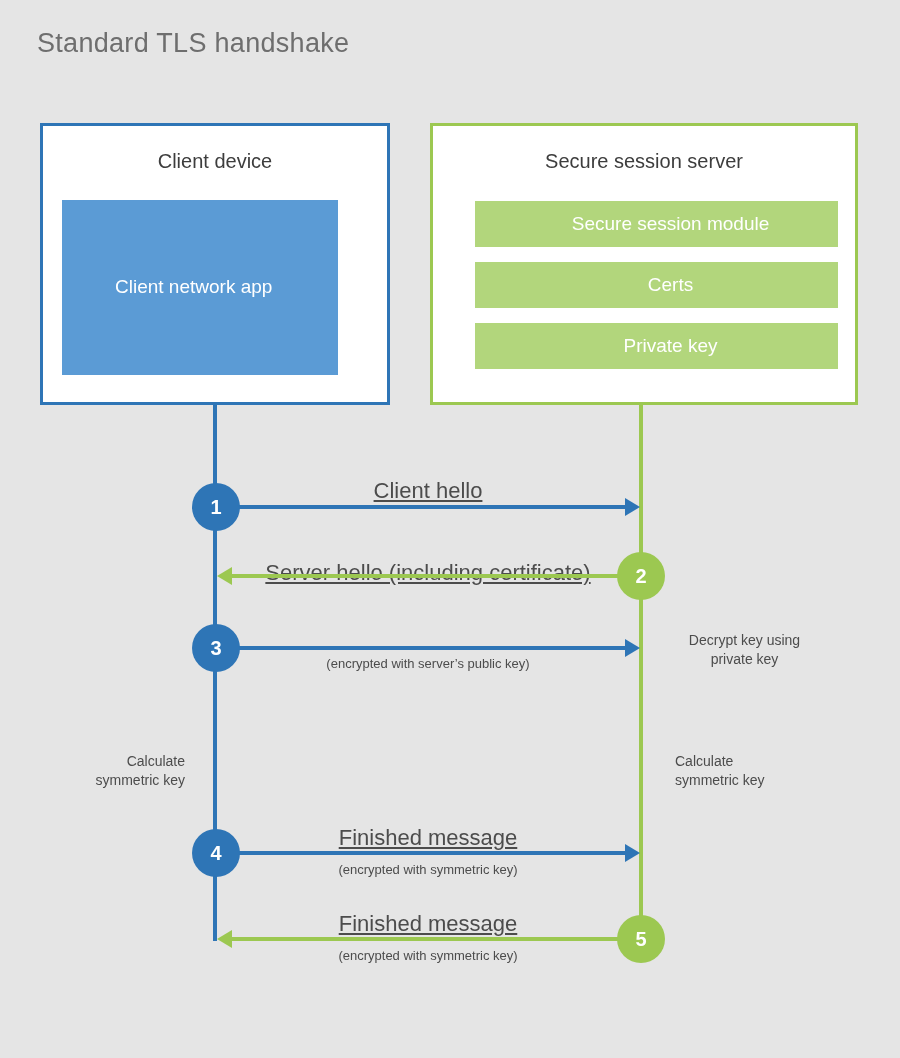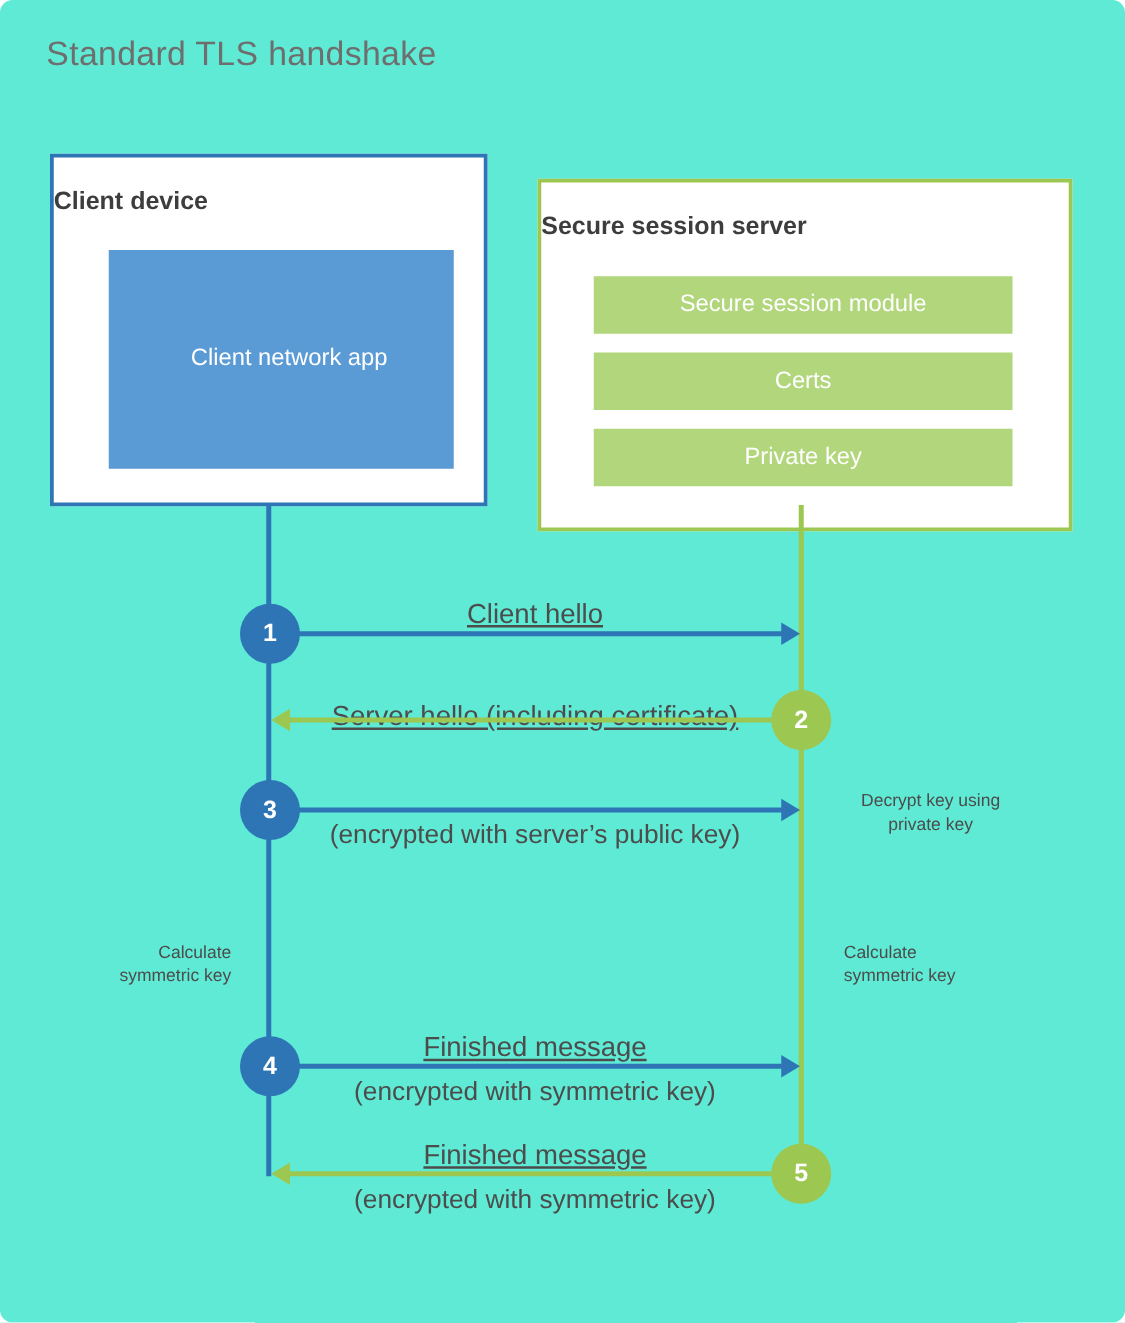--- a/index.html
+++ b/index.html
@@ -1,68 +1,69 @@
 <!DOCTYPE html>
 <html><head>
 <meta charset="utf-8">
 <style>
   html, body { margin: 0; padding: 0; background: #ffffff; }
   .canvas {
     position: relative;
     width: 900px;
     height: 1058px;
-    background: #5eead4;
+    background: #e5e5e5;
     font-family: "Liberation Sans", "DejaVu Sans", sans-serif;
     overflow: hidden;
-    border-radius: 10px;
   }
   .title {
     position: absolute;
     left: 37px; top: 28px;
     font-size: 27px;
     font-weight: 300;
     color: #6e6e6e;
     letter-spacing: 0.3px;
   }
   .box {
     position: absolute;
     top: 123px;
     height: 282px;
     background: #ffffff;
     box-sizing: border-box;
   }
   .client-box { left: 40px; width: 350px; border: 3px solid #2e75b6; }
-  .server-box { left: 430px; width: 428px; border: 3px solid #9cc851; margin-top: 20px; }
+  .server-box { left: 430px; width: 428px; border: 3px solid #9cc851; }
   .box-header {
     position: absolute;
     left: 0; right: 0; top: 24px;
+    text-align: center;
     font-size: 20px;
-    font-weight: 700;
+    font-weight: 400;
     color: #3d3d3d;
   }
   .client-app {
     position: absolute;
-    left: 44px; top: 74px;
+    left: 19px; top: 74px;
     width: 276px; height: 175px;
     background: #5b9bd5;
     display: flex; align-items: center; justify-content: center;
-    text-align: right;
+    text-align: left;
     color: #ffffff;
     font-size: 19px;
     line-height: 1.4;
   }
   .client-app span { display: inline-block; width: 170px; }
   .server-bar {
     position: absolute;
     left: 42px;
     width: 335px; height: 46px;
     background: #b2d67c;
     display: flex; align-items: center; justify-content: center;
     color: #ffffff;
     font-size: 19px;
+    padding-left: 28px;
   }
   .bar1 { top: 75px; }
   .bar2 { top: 136px; }
   .bar3 { top: 197px; }
   .lifeline { position: absolute; width: 4px; top: 404px; }
   .lifeline.blue  { left: 213px; height: 537px; background: #2e75b6; }
   .lifeline.green { left: 639px; height: 535px; background: #9cc851; }
   .step-circle {
     position: absolute;
     width: 48px; height: 48px;
@@ -106,21 +107,21 @@
   }
   .m1 { top: 478px; }
   .m2 { top: 550px; margin-top: 10px; }
   .m3 { top: 620px; }
   .m4 { top: 825px; }
   .m5 { top: 911px; }
   .sub-label {
     position: absolute;
     left: 215px; width: 426px;
     text-align: center;
-    font-size: 21px;
+    font-size: 13px;
     color: #4c4c4c;
   }
   .s3 { top: 656px; }
   .s4 { top: 862px; }
   .s5 { top: 948px; }
   .side-note {
     position: absolute;
     font-size: 14px;
     line-height: 1.35;
     color: #4c4c4c;

